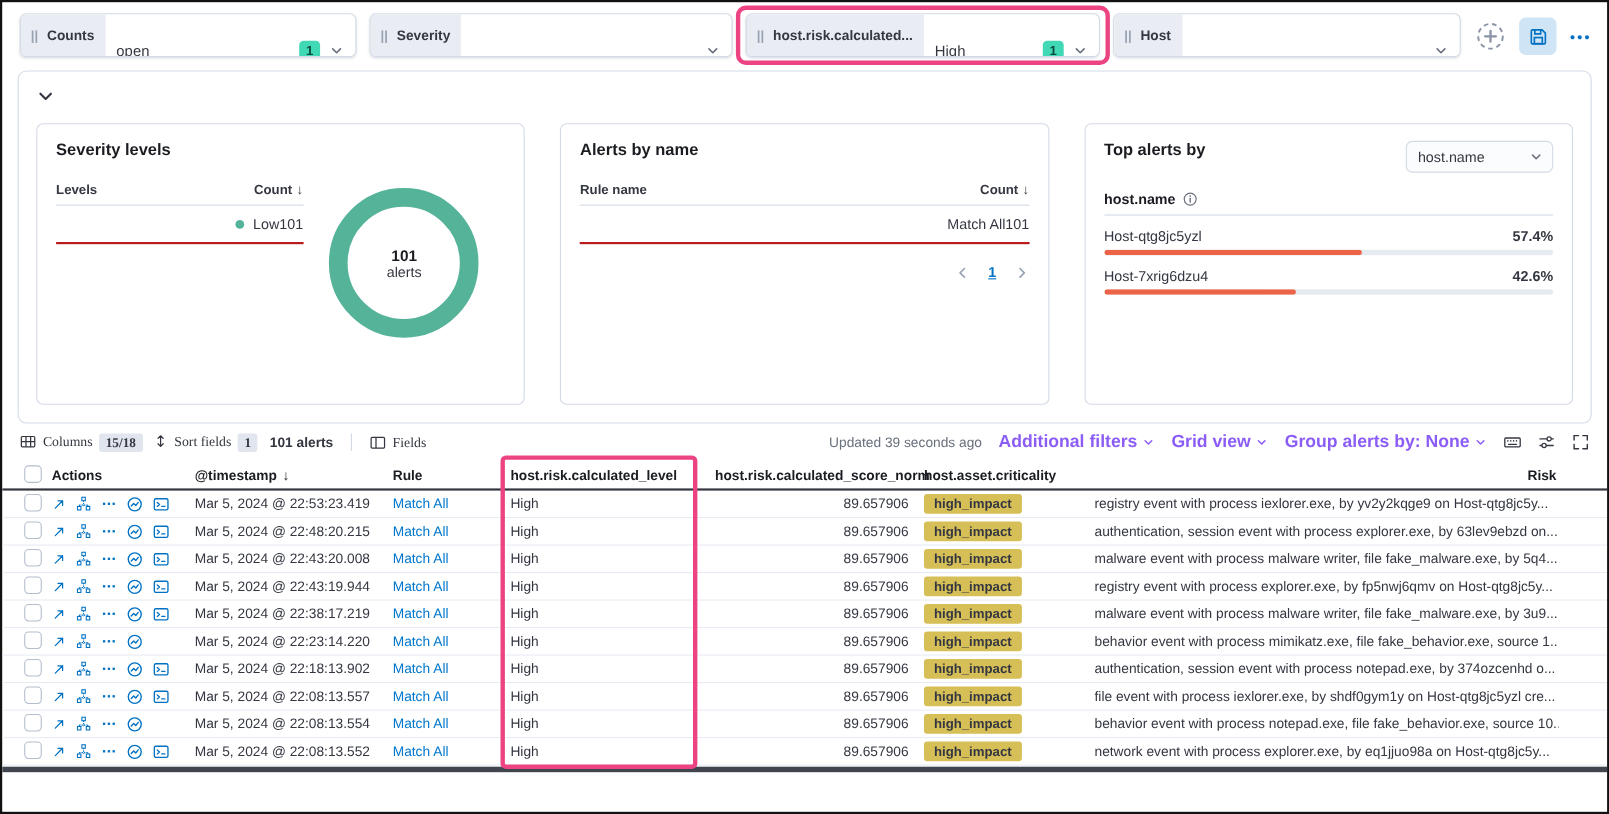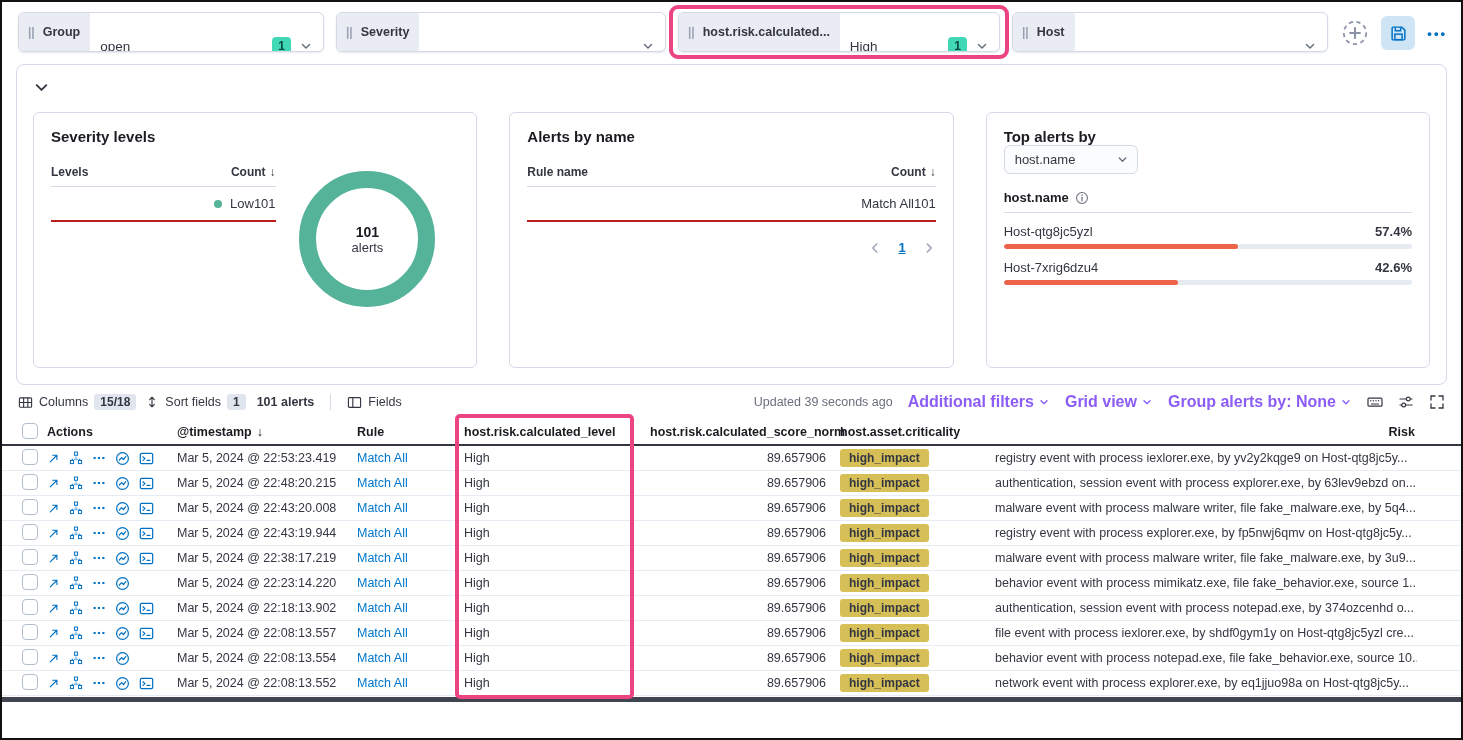--- a/index.html
+++ b/index.html
@@ -42,34 +42,34 @@
   .hdr-sort { display:flex; align-items:center; gap:4px; }
   .dot { width:8px; height:8px; border-radius:50%; background:#54b399; display:inline-block; margin-right:8px; }
   .donut-wrap { flex:1; display:flex; justify-content:center; padding-top:10px; }
   .donut { width:136px; height:136px; border:17px solid #54b399; border-radius:50%; display:flex; flex-direction:column; align-items:center; justify-content:center; }
   .donut-val { font-size:14px; font-weight:700; color:#1a1c21; }
   .donut-lbl { font-size:13px; color:#343741; }
   .abn-table { margin-top:16px; }
   .pagination { display:flex; justify-content:flex-end; align-items:center; gap:16px; margin-top:18px; color:#98a2b3; }
   .page-btn { background:none; border:none; color:#98a2b3; cursor:pointer; display:flex; }
   .page-num { color:#0071c3; font-weight:700; font-size:13px; text-decoration:underline; background:none; border:none; cursor:pointer; }
-  .ta-head { display:flex; justify-content:space-between; align-items:flex-start;flex-direction:column; }
+  .ta-head { display:flex; justify-content:space-between; align-items:flex-start; }
   .select { display:flex; align-items:center; justify-content:space-between; width:134px; border:1px solid #d3dae6; border-radius:6px; background:#fbfcfd; padding:6px 8px 6px 10px; font-size:13px; color:#343741; cursor:pointer; }
   .ta-field { display:flex; align-items:center; gap:6px; font-size:13px; font-weight:700; color:#1a1c21; margin-top:16px; padding-bottom:7px; border-bottom:1px solid #d3dae6; }
   .info-ic { color:#69707d; display:flex; }
   .bar-row { margin-top:11px; }
   .bar-line { display:flex; justify-content:space-between; font-size:13px; color:#343741; }
   .bar-pct { font-weight:700; }
   .bar-track { height:5px; background:#e6ebf2; border-radius:3px; margin-top:5px; overflow:hidden; }
   .bar-fill { height:100%; background:#ec6347; border-radius:3px; }
 
   
   .ttoolbar { display:flex; align-items:center; margin:8px 16px 0; font-size:12.5px; color:#343741; }
   .tt-left { display:flex; align-items:center; gap:9px; }
-  .tt-item { display:flex; align-items:center; gap:6px; background:none; border:none; cursor:pointer; font-family:Liberation Sans, sans-serif; font-size:12.5px; color:#343741; }
+  .tt-item { display:flex; align-items:flex-start; gap:6px; background:none; border:none; cursor:pointer; font-family:Liberation Serif, serif; font-size:12.5px; color:#343741; }
   .tt-badge { background:#e0e5ee; border-radius:3px; padding:1px 6px; font-weight:700; font-size:12px; }
   .tt-count { font-weight:700; margin-left:2px; }
   .tt-div { width:1px; height:16px; background:#d3dae6; margin:0 7px; }
   .tt-right { margin-left:auto; display:flex; align-items:center; gap:15px; }
   .tt-updated { color:#69707d; }
   .tt-link { display:flex; align-items:center; gap:4px; color:#8b5cf6; font-weight:600; background:none; border:none; cursor:pointer; font-family:inherit; font-size:16px; }
   .tt-ic { color:#343741; }
 
   
   .tablewrap { position:relative; margin-top:9px; }
@@ -95,21 +95,21 @@
 <body>
 
 <div class="page">
 
   <div class="filterbar">
 
     <div class="pill-wrap">
       <div class="pill w-status">
         <span class="pill-head">
           <span class="drag">||</span>
-          <span class="pill-label">Group</span>
+          <span class="pill-label">Counts</span>
         </span>
         <span class="pill-body">
           <span class="pill-value">open</span>
           <span class="pill-badge">1</span>
           <span class="chev">
               <svg width="14" height="14" viewBox="0 0 16 16">
                 <path d="M4 6.2l4 4 4-4" fill="none" stroke="currentColor" stroke-width="1.7" stroke-linecap="round" stroke-linejoin="round"></path>
               </svg>
             </span>
         </span>

